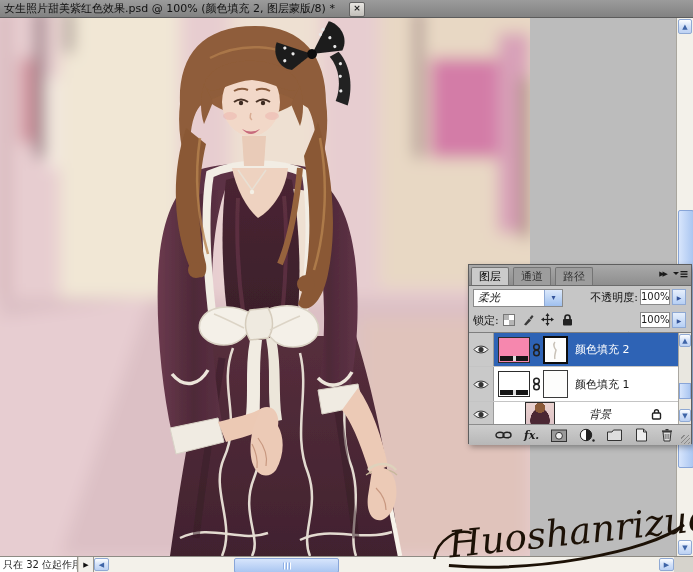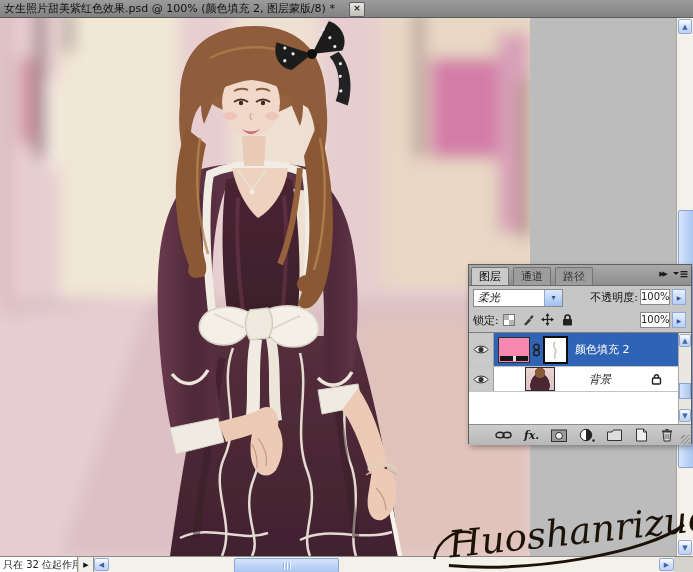--- a/index.html
+++ b/index.html
@@ -382,20 +382,39 @@
             </svg>
         </span>
         <span class="mask active">
           <svg width="21" height="24" viewBox="0 0 21 24">
               <path d="M10,4 C8,6 9,10 11,12 C10,16 9,19 10,21" stroke="#c9c2b8" stroke-width="1.5" fill="none"></path>
             </svg>
         </span>
         <span class="lname">颜色填充 2</span>
       </div>
 
+      <div class="lrow r2">
+        <span class="eye-col">
+          <svg width="16" height="11" viewBox="0 0 16 11">
+              <path d="M1,5.5 C4,1 12,1 15,5.5 C12,10 4,10 1,5.5 Z" fill="#f2f2f2" stroke="#333"></path>
+              <circle cx="8" cy="5.5" r="2.6" fill="#333"></circle>
+            </svg>
+        </span>
+        <span class="thumb">
+            <span class="fillbar"></span>
+          </span>
+        <span class="chain-col">
+          <svg width="9" height="14" viewBox="0 0 9 14">
+              <circle cx="4.5" cy="4" r="2.8" fill="none" stroke="#222" stroke-width="1.5"></circle>
+              <circle cx="4.5" cy="10" r="2.8" fill="none" stroke="#222" stroke-width="1.5"></circle>
+            </svg>
+        </span>
+        <span class="mask"></span>
+        <span class="lname">颜色填充 1</span>
+      </div>
 
       <div class="lrow r3">
         <span class="eye-col">
           <svg width="16" height="11" viewBox="0 0 16 11">
               <path d="M1,5.5 C4,1 12,1 15,5.5 C12,10 4,10 1,5.5 Z" fill="#f2f2f2" stroke="#333"></path>
               <circle cx="8" cy="5.5" r="2.6" fill="#333"></circle>
             </svg>
         </span>
         <span class="bg-thumb"></span>
         <span class="lname it">背景</span>

